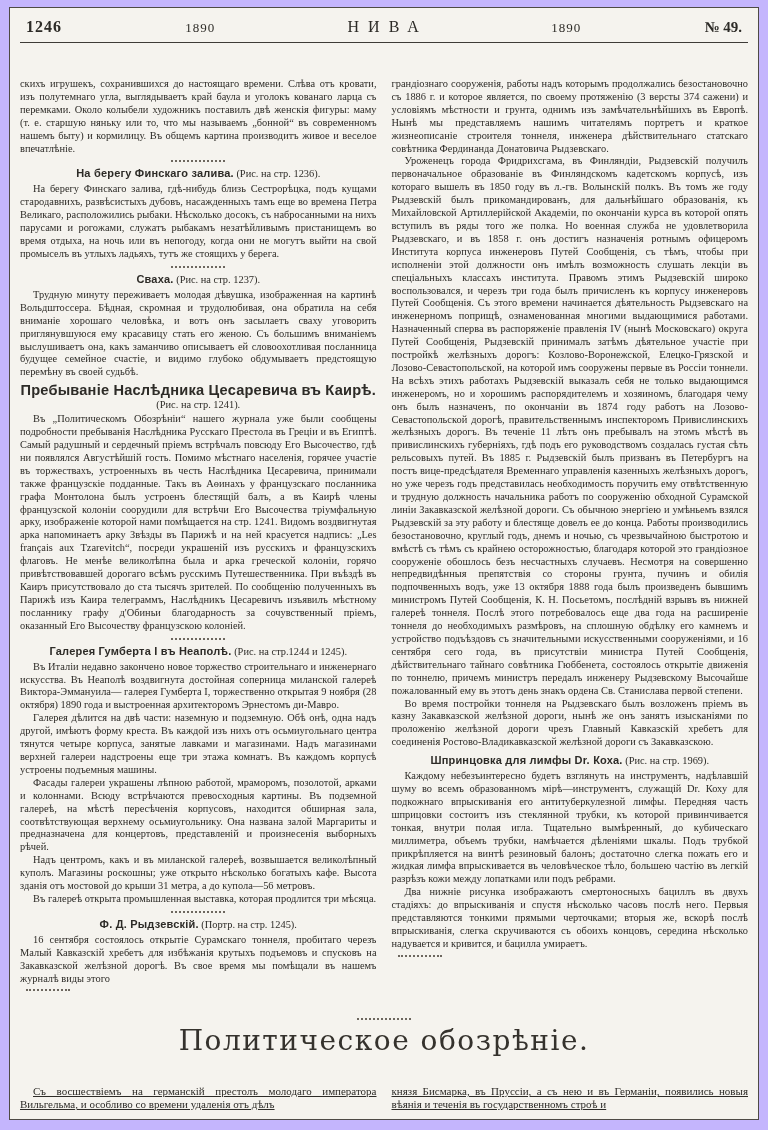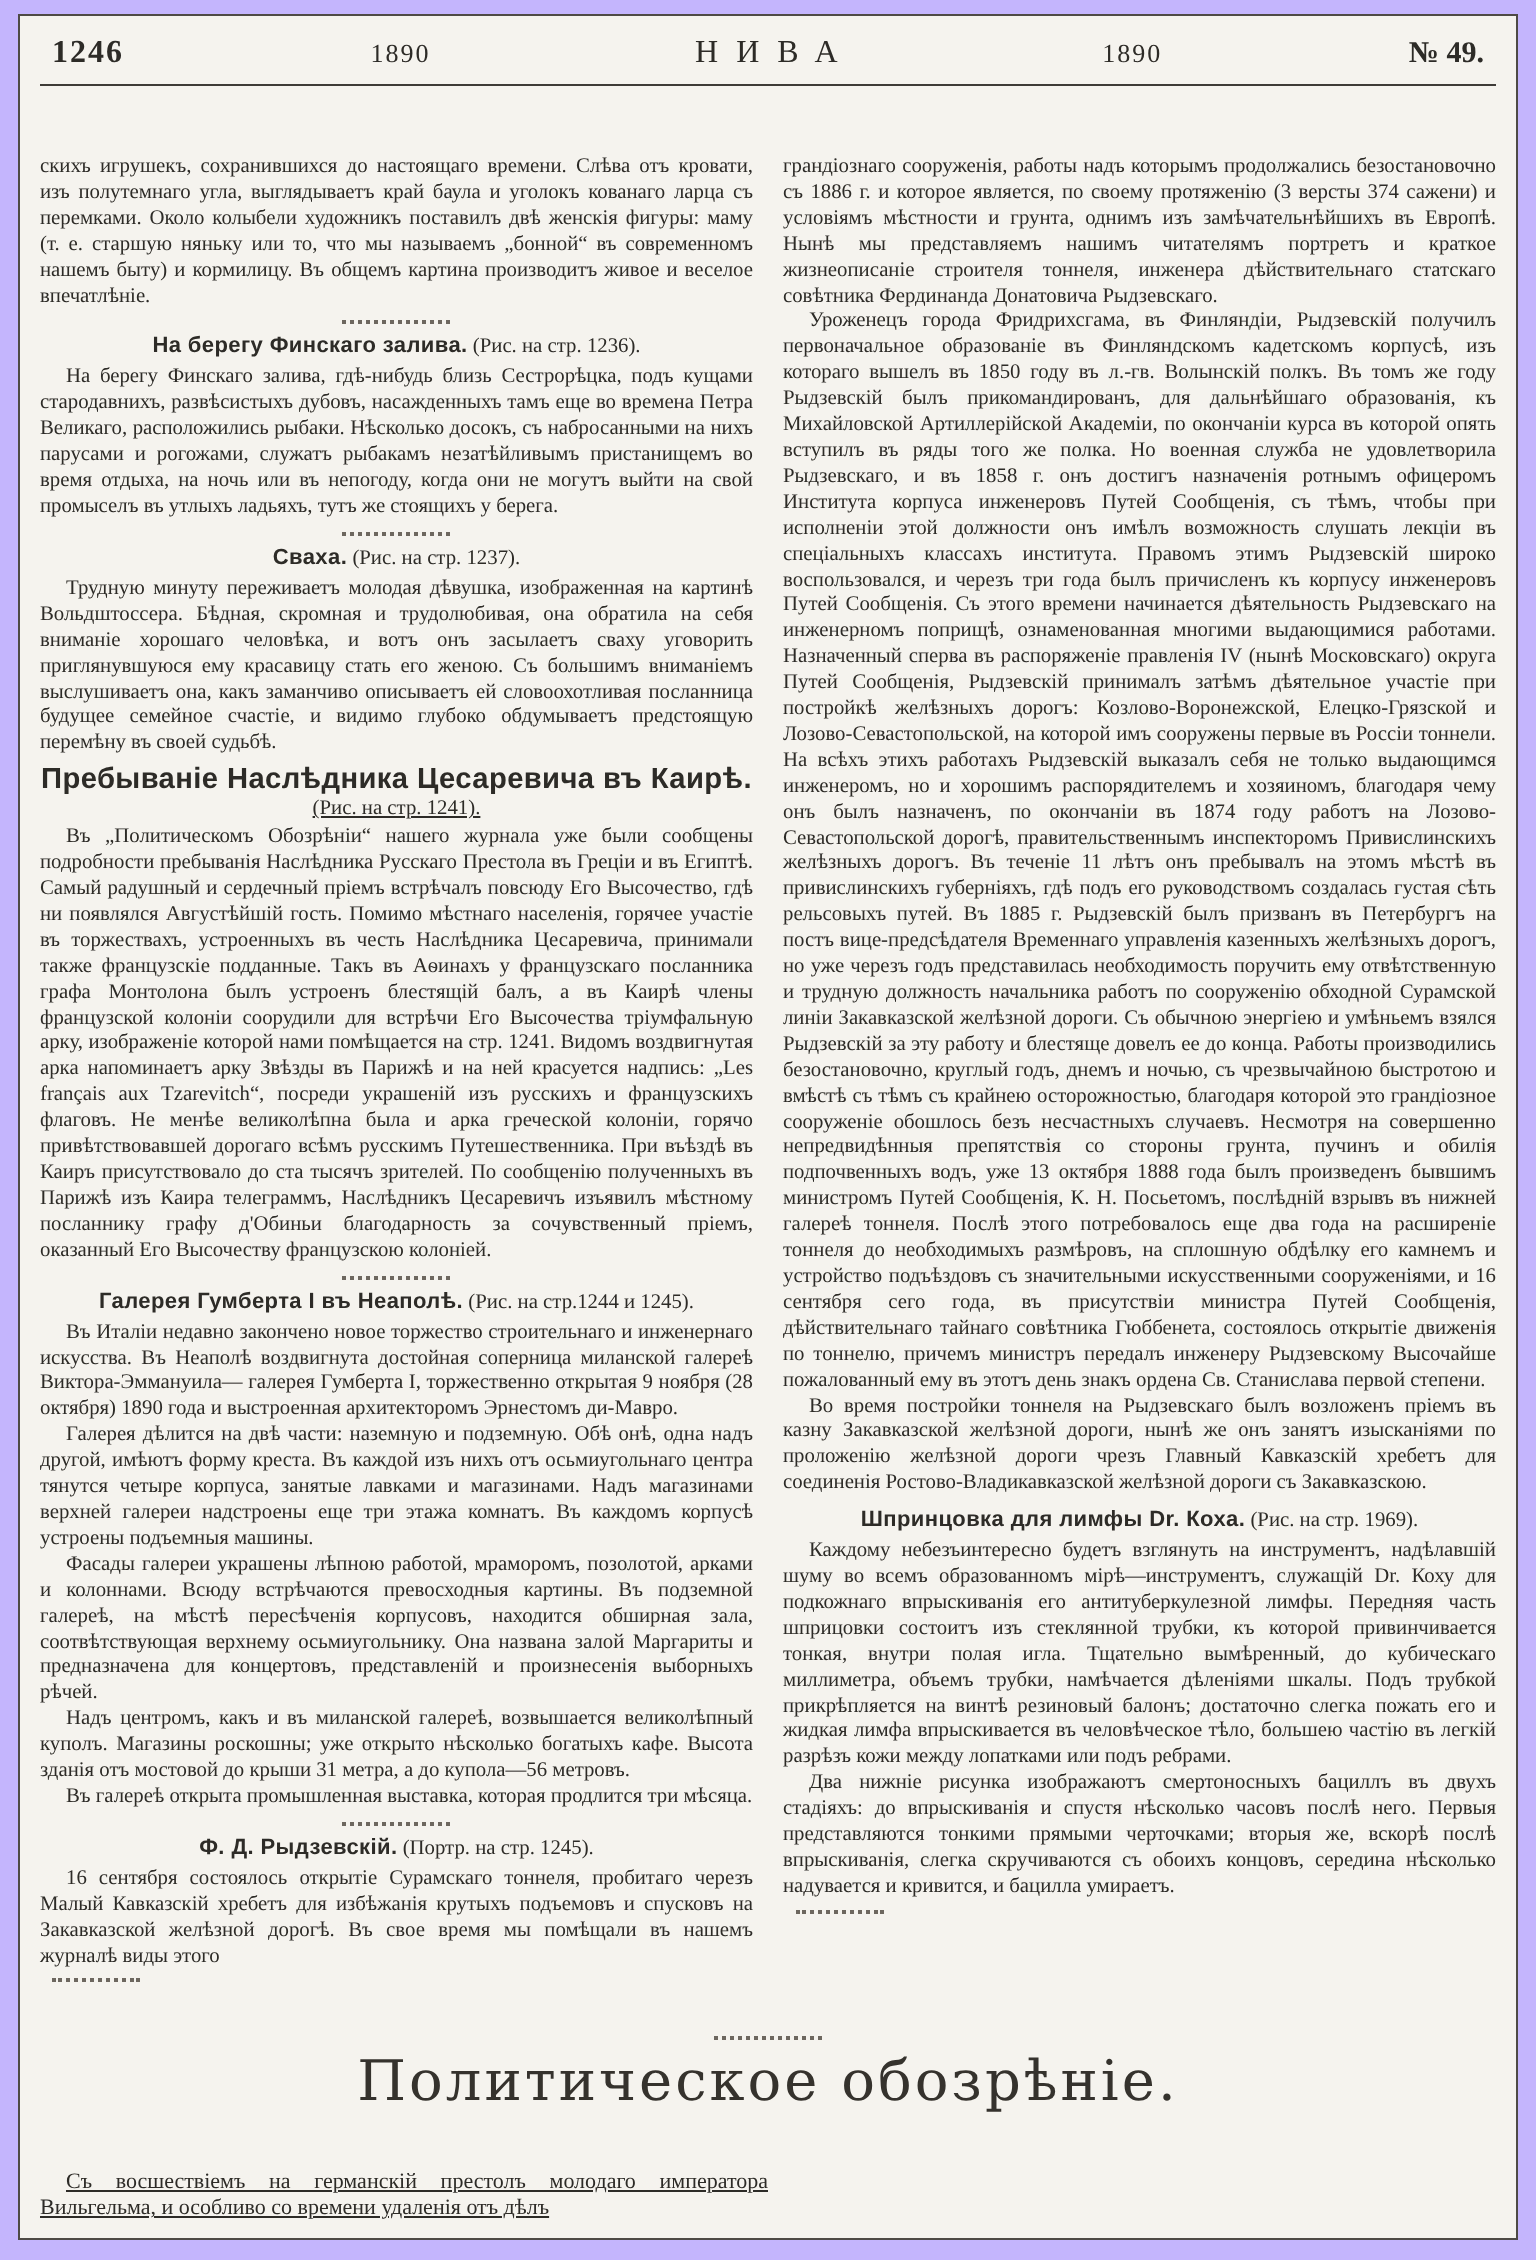--- a/index.html
+++ b/index.html
@@ -14,21 +14,21 @@
   .columns{display:flex;gap:15px;flex:1;margin-top:28px;}
   .col{width:50%;font-family:"Liberation Serif",serif;font-size:10.4px;line-height:12.9px;text-align:justify;}
   .col p{margin:0;text-indent:13px;}
   .col p.cont{text-indent:0;}
   .divider{width:54px;border-top:2px dotted #6d675f;margin:5px auto 4px auto;height:0;}
   .divider.left{margin:4px 0 3px 6px;width:44px;}
   .art-head{text-align:center;text-indent:0 !important;margin:4px 0 2px 0 !important;line-height:15px;}
   .art-title{font-family:"Liberation Sans",sans-serif;font-weight:bold;font-size:11px;letter-spacing:.2px;}
   .art-title.big{font-size:14.6px;}
   .art-ref{font-family:"Liberation Serif",serif;font-size:10.4px;font-weight:normal;}
-  .art-ref.block{display:block;line-height:12px;text-decoration:underline;}
+  .art-ref.block{display:block;line-height:12px;}
   .review{padding-top:2px;}
   .review-title{font-family:"DejaVu Serif",serif;font-weight:normal;font-size:28px;text-align:center;margin:1px 0 8px 0;letter-spacing:1.5px;color:#35322d;}
   .review .columns{flex:0 0 auto;}
   .review .col{font-size:11px;text-decoration:underline;}
 </style>
 </head>
 <body>
 
 <div class="page">
   <div class="frame">
@@ -85,17 +85,20 @@
 
     </div>
 
     <div class="review">
       <div class="divider"></div>
       <h1 class="review-title">Политическое обозрѣніе.</h1>
       <div class="columns">
         <div class="col">
           <p>Съ восшествіемъ на германскій престолъ молодаго императора Вильгельма, и особливо со времени удаленія отъ дѣлъ</p>
         </div>
+        <div class="col">
+          <p class="cont">князя Бисмарка, въ Пруссіи, а съ нею и въ Германіи, появились новыя вѣянія и теченія въ государственномъ строѣ и</p>
+        </div>
       </div>
     </div>
 
   </div>
 </div>
 
 </body></html>

